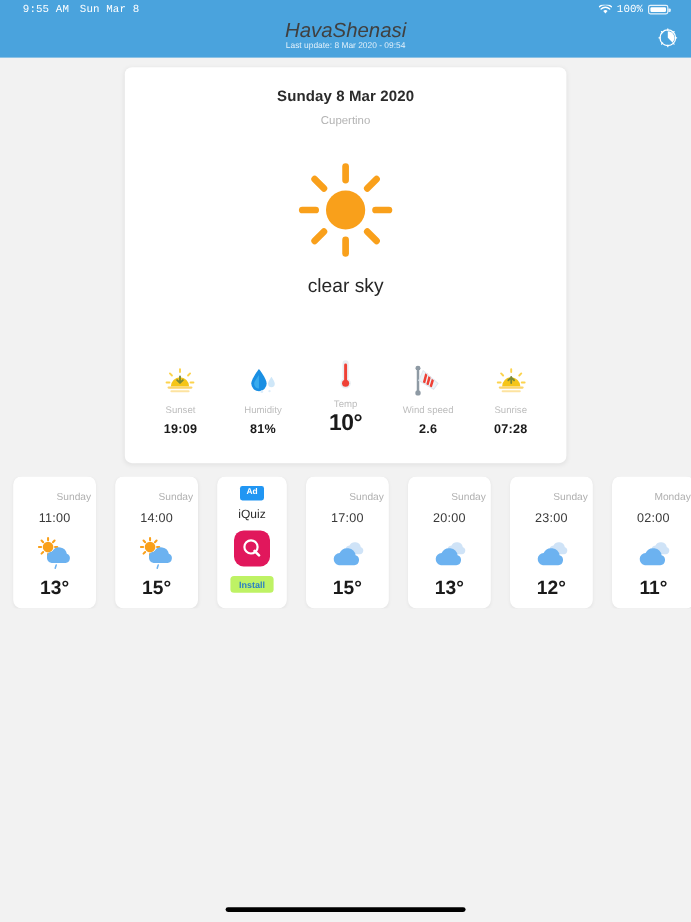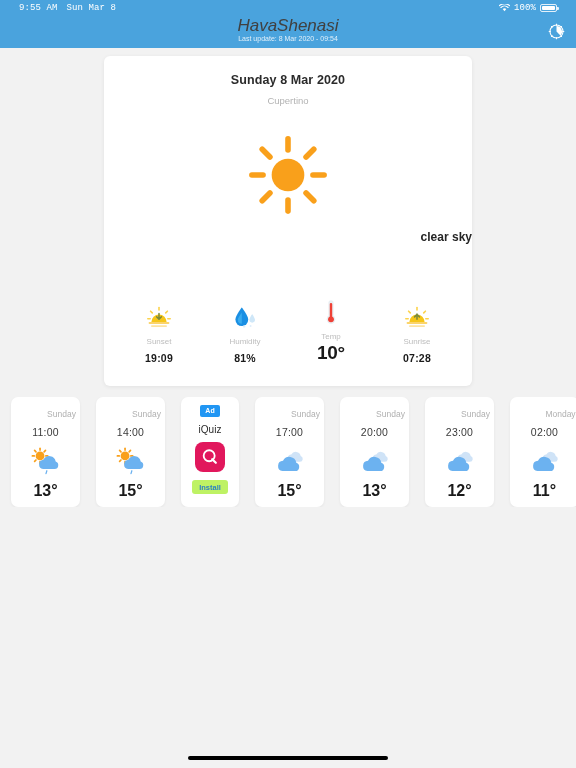--- a/index.html
+++ b/index.html
@@ -59,22 +59,22 @@
   .mc-date {
     text-align:center; margin-top:17px;
     font-size:12.5px; color:#2b2b2b; font-weight:600; letter-spacing:.1px;
   }
   .mc-city {
     text-align:center; margin-top:8px;
     font-size:9.5px; color:#b3b3b3; font-weight:400;
   }
   .mc-icon { margin-top:26px; display:flex; justify-content:center; }
   .mc-cond {
-    text-align:right; margin-top:12px;
-    font-size:12px; color:#262626; font-weight:700;
+    text-align:center; margin-top:12px;
+    font-size:16px; color:#262626; font-weight:400;
   }
   .mc-feels {
     text-align:center; margin-top:8px;
     font-size:9.5px; color:#4d4d4d; font-weight:400;
   }
   .mc-stats {
     position:absolute; left:0; right:0; bottom:22px;
     display:flex; justify-content:space-around; align-items:flex-end;
     padding:0 12px;
   }
@@ -240,20 +240,36 @@
           <rect x="6" y="1.5" width="6" height="19" rx="3" fill="#e9eef2"></rect>
           <circle cx="9" cy="23.5" r="5" fill="#e9eef2"></circle>
           <rect x="7.6" y="4.5" width="2.8" height="17" rx="1.4" fill="#ef4136"></rect>
           <circle cx="9" cy="23.5" r="3.4" fill="#ef4136"></circle>
         </svg>
       </div>
       <div class="stat-label">Temp</div>
       <div class="stat-value big">10°</div>
     </div>
 
+    <div class="stat">
+      <div class="stat-ico">
+        <svg width="30" height="26" viewBox="0 0 34 30">
+          <circle cx="7" cy="3.2" r="2.4" fill="#8e9aa4"></circle>
+          <rect x="5.8" y="4.5" width="2.4" height="22" rx="1.2" fill="#8e9aa4"></rect>
+          <circle cx="7" cy="27" r="2.6" fill="#8e9aa4"></circle>
+          <g transform="rotate(24 10 10)">
+            <path d="M10 5.2 L28 10.5 L26.5 17.5 L10 15.5 Z" fill="#eef3f7"></path>
+            <path d="M14 6.4 L15.6 15.9 M18 7.6 L19.3 16.2 M22 8.8 L23 16.8" stroke="#ef4136" stroke-width="2.4"></path>
+            <path d="M10 5.2 L28 10.5 L26.5 17.5 L10 15.5 Z" fill="none" stroke="#dfe7ee" stroke-width="1"></path>
+          </g>
+        </svg>
+      </div>
+      <div class="stat-label">Wind speed</div>
+      <div class="stat-value">2.6</div>
+    </div>
 
     <div class="stat">
       <div class="stat-ico">
         <svg width="26" height="24" viewBox="0 0 32 30">
           <g stroke="#fcd34d" stroke-width="2" stroke-linecap="round">
             <line x1="16" y1="2" x2="16" y2="5"></line>
             <line x1="5.5" y1="6.5" x2="7.6" y2="8.6"></line>
             <line x1="26.5" y1="6.5" x2="24.4" y2="8.6"></line>
             <line x1="2" y1="16" x2="5" y2="16"></line>
             <line x1="27" y1="16" x2="30" y2="16"></line>

